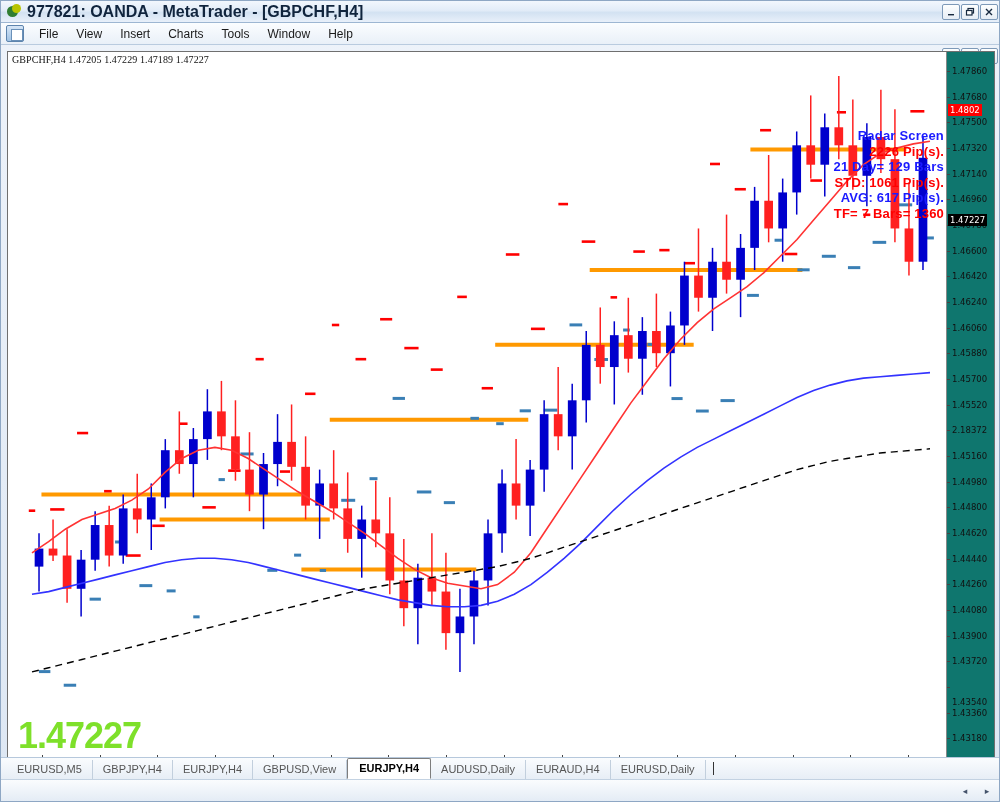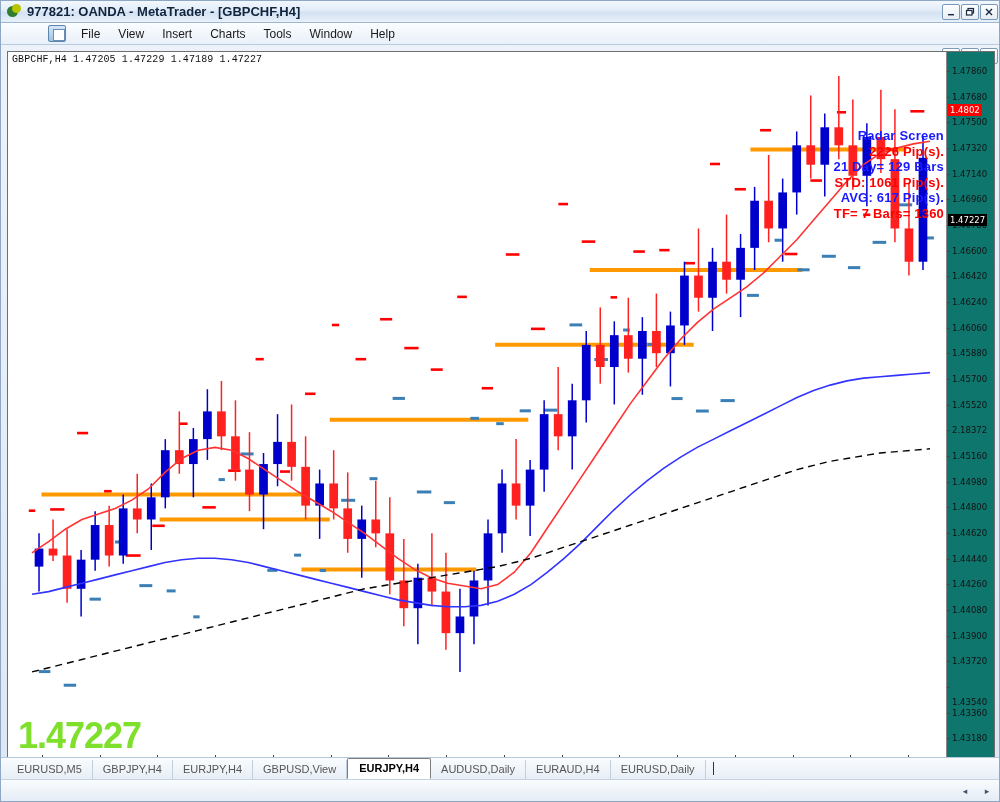--- a/index.html
+++ b/index.html
@@ -29,39 +29,39 @@
   #app-logo {
     width: 16px; height: 16px; margin: 0 4px 0 4px; flex: none;
     position: relative;
   }
   #app-logo .a, #app-logo .b {
     position: absolute; border-radius: 50%;
   }
   #app-logo .a { width:11px;height:11px; left:0; top:2px; background:#2f7d32; }
   #app-logo .b { width:9px;height:9px; left:5px; top:0; background:#b8c400; }
   #title-text {
-    font-size: 13px; color: #10243d; font-weight: bold; white-space: nowrap;
+    font-size: 16px; color: #10243d; font-weight: bold; white-space: nowrap;
   }
   .wincontrols { position:absolute; display:flex; gap:1px; }
   #win-outer { right: 3px; top: 3px; }
   .wbtn {
     width: 18px; height: 16px;
     background: linear-gradient(#fdfefe,#e6edf5);
     border: 1px solid #7d99b8; border-radius: 2px;
     display:flex; align-items:center; justify-content:center;
     font-size: 10px; color:#1b3148; line-height:1; cursor: default;
   }
   .wbtn svg { display:block; }
 
   
   #menubar {
     position: absolute; left: 0; top: 22px; width: 1000px; height: 22px;
     background: linear-gradient(#fbfdff, #e9f0f8);
     border-bottom: 1px solid #b9cbdf;
-    display: flex; align-items: center; padding-left: 42px;
+    display: flex; align-items: center;
   }
   #menu-icon {
     width: 18px; height: 17px; margin: 0 6px 0 5px; flex:none;
     background: linear-gradient(#d6e6f7,#9fc2e4);
     border: 1px solid #5d84ad; border-radius: 2px; position:relative;
   }
   #menu-icon::after {
     content:""; position:absolute; left:4px; top:3px; width:10px; height:10px;
     background: #fff; border: 1px solid #6a90b8;
   }
@@ -76,21 +76,21 @@
     position: absolute; left: 6px; top: 50px;
     width: 988px; height: 724px;
     background: #ffffff;
     border: 1px solid #6f6f6f;
     overflow: hidden;
   }
   #ohlc-line {
     position: absolute; left: 4px; top: 2px;
     font-size: 10px; color: #111; white-space: nowrap;
     letter-spacing: 0.1px;
-    font-family: Liberation Mono, monospace;
+    font-family: Liberation Serif, serif;
   }
   #chart-area {
     position: absolute; left: 6px; top: 14px;
     width: 934px; height: 692px;
     overflow: hidden;
   }
   #chart-svg { display:block; }
 
   
   #price-axis {

